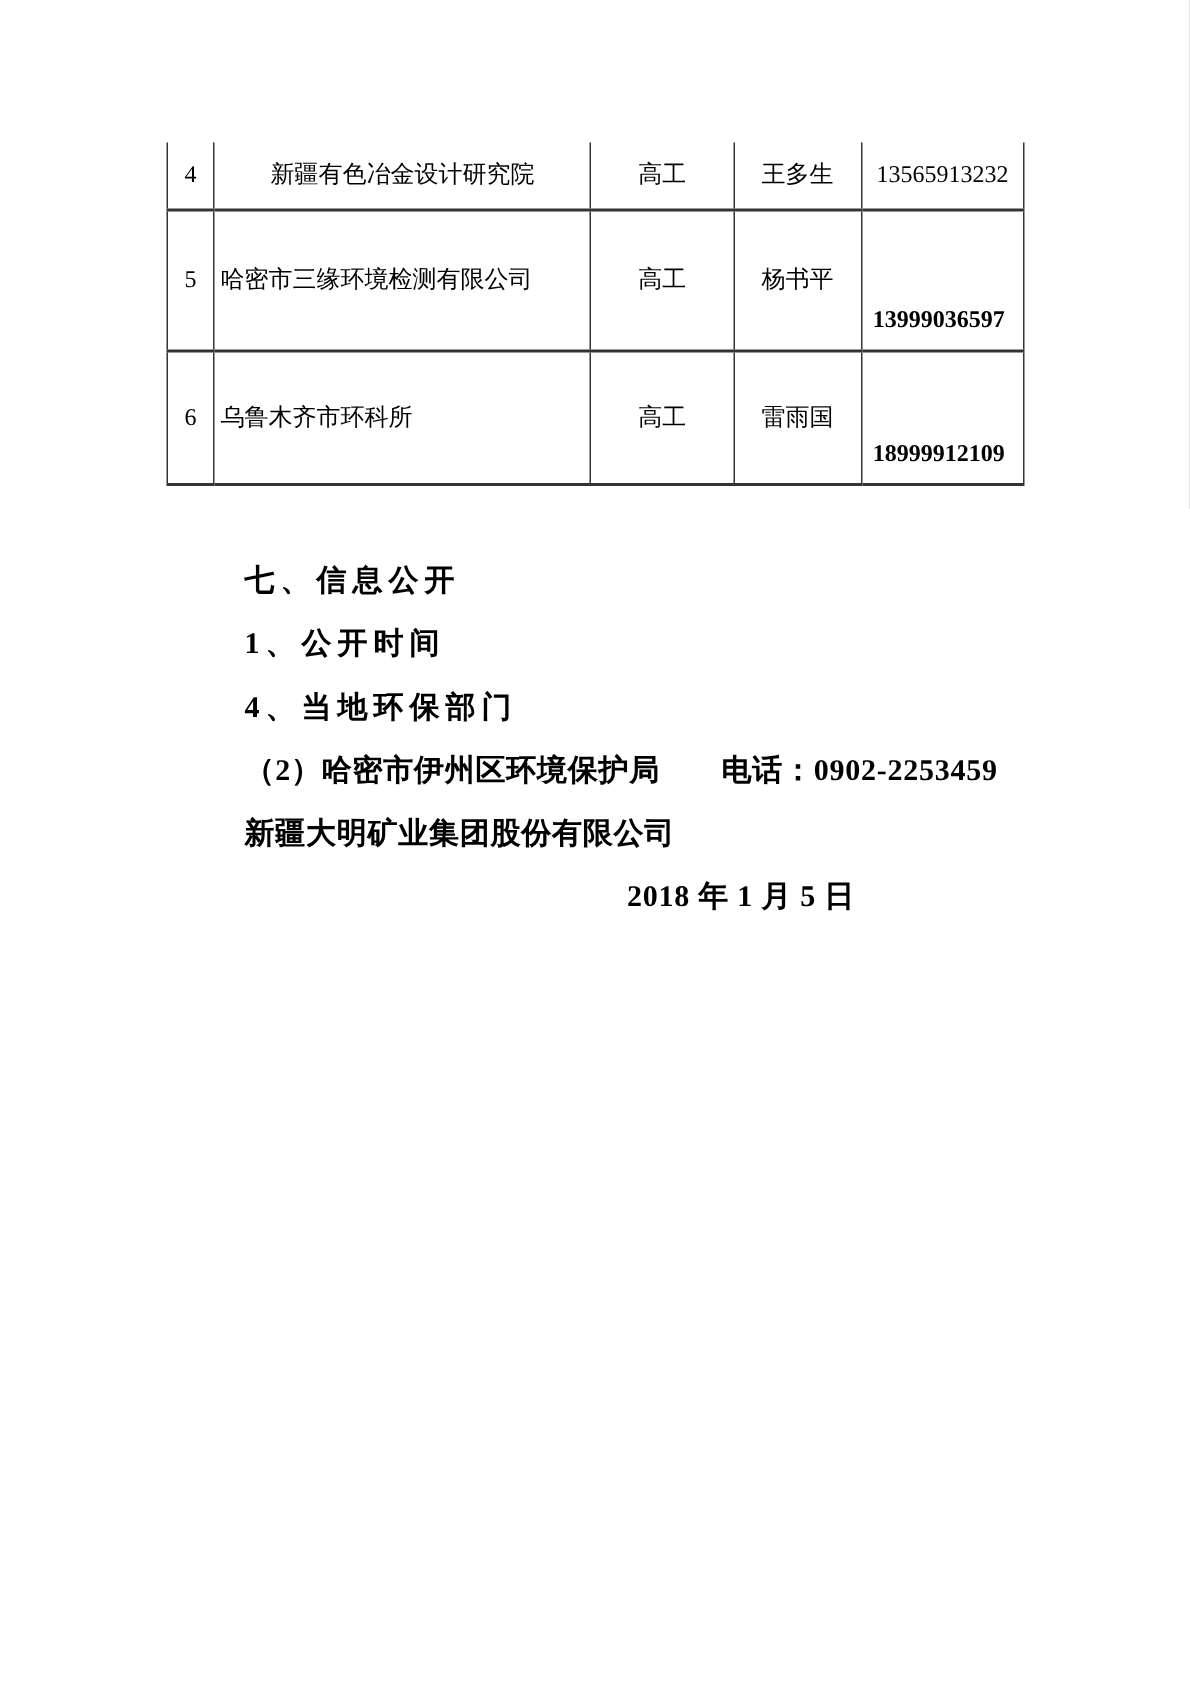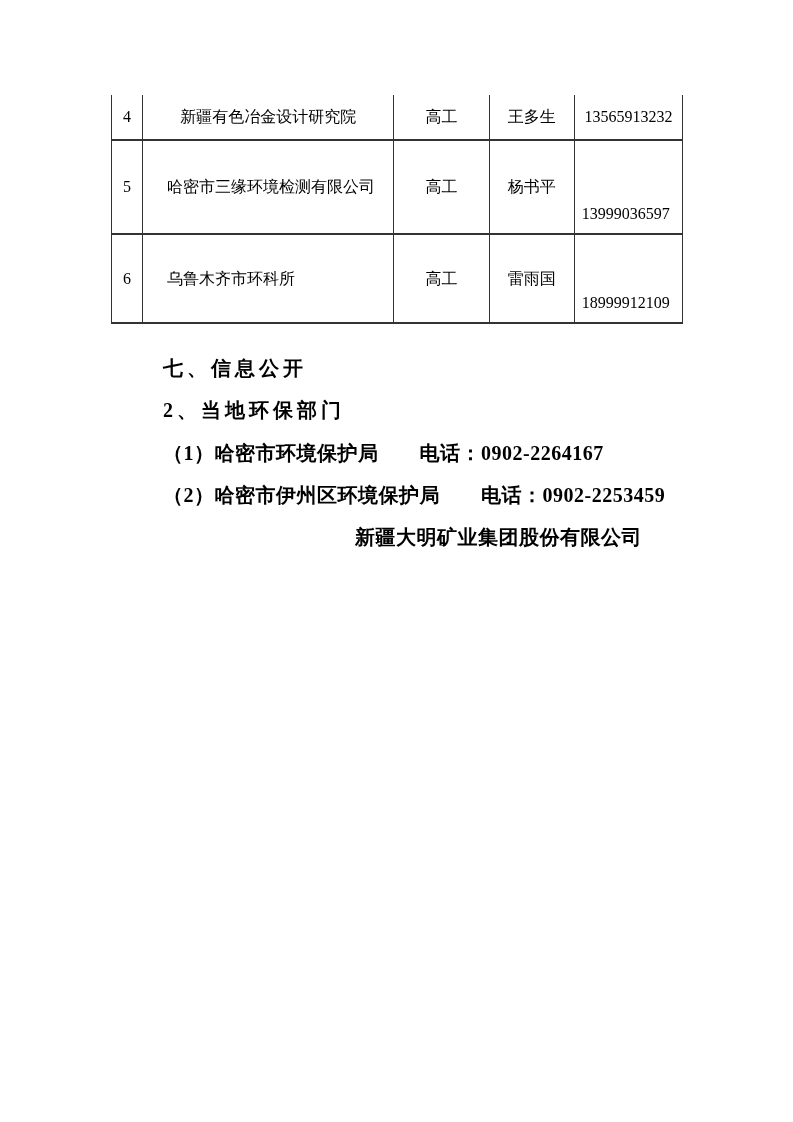--- a/index.html
+++ b/index.html
@@ -31,43 +31,44 @@
     border-right:1px solid #333;
     border-bottom:2px solid #333;
     vertical-align:middle;
     text-align:center;
     padding:2px;
     overflow:hidden;
   }
   .doc-table tr.r0 td{height:40px;border-top:none;}
   .doc-table tr.r1 td{height:81px;}
   .doc-table tr.r2 td{height:76px;}
-  .doc-table td.org{text-align:left;padding-left:24px;}
+  .doc-table td.org{text-align:left;padding-left:4px;}
   .doc-table tr.r0 td.org{text-align:center;padding-left:2px;margin-left:44px;}
   .doc-table td.phone-bottom{
     vertical-align:bottom;
     text-align:left;
     padding-left:7px;
     padding-bottom:9px;
+    font-weight:bold;
   }
   
   .body-text{
-    position:absolute;left:163px;top:347px;width:600px;
+    position:absolute;left:163px;top:366px;width:600px;
     font-size:20px;
     font-weight:700;
     letter-spacing:0.5px;
   }
   .body-text p{
     margin:0;
     height:42.3px;
     line-height:42.3px;
     white-space:pre;
   }
   .body-text p.spaced{letter-spacing:4px;}
-  .body-text p.sig{margin-left:192px;}
+  .body-text p.sig{}
   .body-text p.sigdate{margin-left:255px;}
 </style>
 </head>
 <body>
 
 <div class="page">
 
   <table class="doc-table">
     <colgroup>
       <col class="c0">
@@ -96,19 +97,20 @@
         <td class="org">乌鲁木齐市环科所</td>
         <td>高工</td>
         <td>雷雨国</td>
         <td class="phone-bottom">18999912109</td>
       </tr>
     </tbody>
   </table>
 
   <div class="body-text">
     <p class="spaced">七、信息公开</p>
-    <p class="spaced">2、当地环保部门</p>
-    <p>（1）哈密市环境保护局　　电话：0902-2264167</p>
+    <p class="spaced">1、公开时间</p>
+    <p class="spaced">4、当地环保部门</p>
     <p>（2）哈密市伊州区环境保护局　　电话：0902-2253459</p>
     <p class="sig">新疆大明矿业集团股份有限公司</p>
+    <p class="sigdate">2018 年 1 月 5 日</p>
   </div>
 
 </div>
 
 </body></html>

